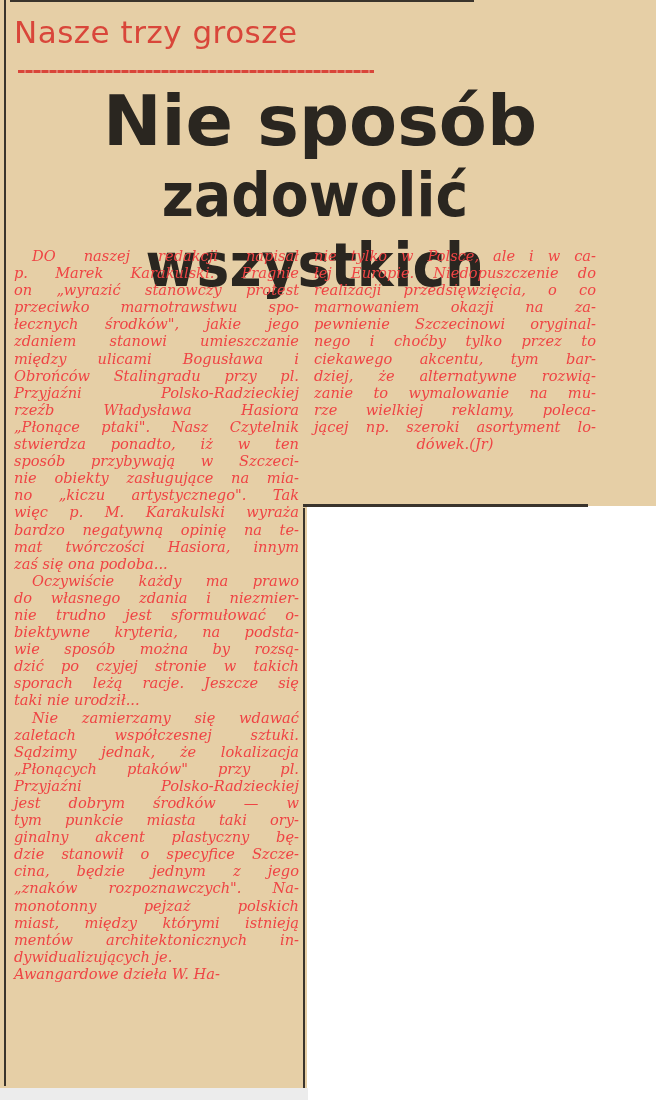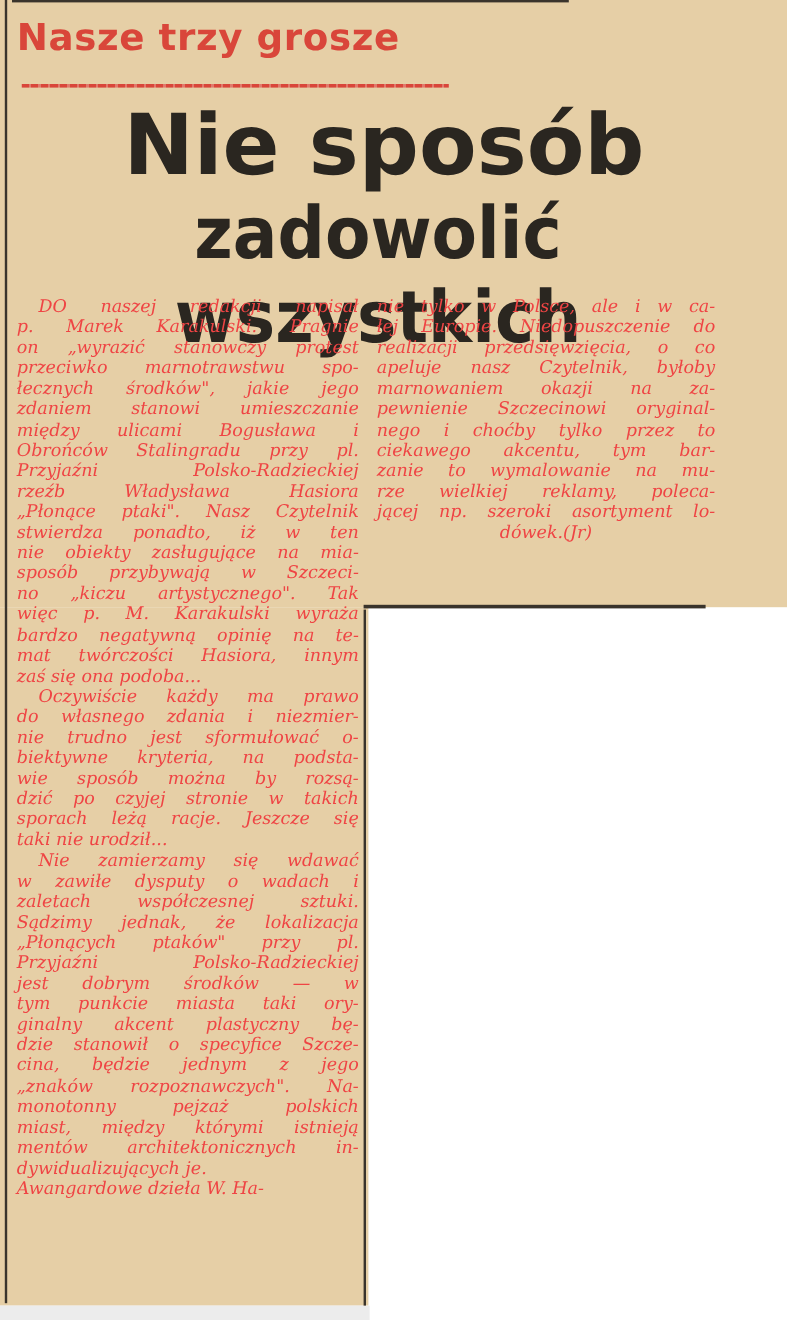--- a/index.html
+++ b/index.html
@@ -11,21 +11,21 @@
   .paper { background: #e6cfa6; position: absolute; }
   .top-block { left: 0; top: 0; width: 656px; height: 506px; }
   .left-block { left: 0; top: 506px; width: 307px; height: 582px; }
   .bottom-strip { position: absolute; left: 0; top: 1088px; width: 308px; height: 12px; background: #ececec; }
   .top-rule { position: absolute; left: 10px; top: 0; width: 464px; height: 2px; background: #3a342c; }
   .left-rule { position: absolute; left: 4px; top: 0; width: 2px; height: 1086px; background: #3a342c; }
   .mid-rule-v { position: absolute; left: 303px; top: 508px; width: 2px; height: 580px; background: #3a342c; }
   .mid-rule-h { position: absolute; left: 303px; top: 504px; width: 285px; height: 3px; background: #3a342c; }
   .rubric {
     position: absolute; left: 14px; top: 14px;
-    font-family: "DejaVu Sans", sans-serif; font-weight: bold;
+    font-family: "DejaVu Sans", sans-serif; font-weight: normal;
     font-size: 31px; color: #d9463a; letter-spacing: 0.5px;
   }
   .rubric-underline {
     position: absolute; left: 18px; top: 70px; width: 356px; height: 3px;
     background: repeating-linear-gradient(90deg, #d9463a 0 6px, #e07a6c 6px 8px);
   }
   .headline {
     position: absolute; left: 0; width: 656px; text-align: center;
     font-family: "DejaVu Sans", sans-serif; font-weight: bold; color: #2a2620;
   }
@@ -66,62 +66,61 @@
     <span class="line">on „wyrazić stanowczy protest</span>
     <span class="line">przeciwko marnotrawstwu spo-</span>
     <span class="line">łecznych środków", jakie jego</span>
     <span class="line">zdaniem stanowi umieszczanie</span>
     <span class="line">między ulicami Bogusława i</span>
     <span class="line">Obrońców Stalingradu przy pl.</span>
     <span class="line">Przyjaźni Polsko-Radzieckiej</span>
     <span class="line">rzeźb Władysława Hasiora</span>
     <span class="line">„Płonące ptaki". Nasz Czytelnik</span>
     <span class="line">stwierdza ponadto, iż w ten</span>
+    <span class="line">sposób przybywają w Szczeci-</span>
     <span class="line">nie obiekty zasługujące na mia-</span>
-    <span class="line">sposób przybywają w Szczeci-</span>
     <span class="line">no „kiczu artystycznego". Tak</span>
     <span class="line">więc p. M. Karakulski wyraża</span>
     <span class="line">bardzo negatywną opinię na te-</span>
     <span class="line">mat twórczości Hasiora, innym</span>
     <span class="line last">zaś się ona podoba...</span>
     <span class="line indent">Oczywiście każdy ma prawo</span>
     <span class="line">do własnego zdania i niezmier-</span>
     <span class="line">nie trudno jest sformułować o-</span>
     <span class="line">biektywne kryteria, na podsta-</span>
     <span class="line">wie sposób można by rozsą-</span>
     <span class="line">dzić po czyjej stronie w takich</span>
     <span class="line">sporach leżą racje. Jeszcze się</span>
     <span class="line last">taki nie urodził...</span>
     <span class="line indent">Nie zamierzamy się wdawać</span>
-    <span class="line">w zawiłe dysputy o wadach i</span>
     <span class="line">zaletach współczesnej sztuki.</span>
     <span class="line">Sądzimy jednak, że lokalizacja</span>
     <span class="line">„Płonących ptaków" przy pl.</span>
     <span class="line">Przyjaźni Polsko-Radzieckiej</span>
     <span class="line">jest dobrym środków — w</span>
     <span class="line">tym punkcie miasta taki ory-</span>
     <span class="line">ginalny akcent plastyczny bę-</span>
     <span class="line">dzie stanowił o specyfice Szcze-</span>
     <span class="line">cina, będzie jednym z jego</span>
     <span class="line">„znaków rozpoznawczych". Na-</span>
     <span class="line">monotonny pejzaż polskich</span>
     <span class="line">miast, między którymi istnieją</span>
     <span class="line">mentów architektonicznych in-</span>
     <span class="line last">dywidualizujących je.</span>
     <span class="line last">Awangardowe dzieła W. Ha-</span>
   </div>
 <div class="col col-right" id="col-right">
     <span class="line">nie tylko w Polsce, ale i w ca-</span>
     <span class="line">łej Europie. Niedopuszczenie do</span>
     <span class="line">realizacji przedsięwzięcia, o co</span>
-    <span class="line">apeluje nasz Czytelnik, byłoby</span>
     <span class="line">marnowaniem okazji na za-</span>
     <span class="line">pewnienie Szczecinowi oryginal-</span>
     <span class="line">nego i choćby tylko przez to</span>
     <span class="line">ciekawego akcentu, tym bar-</span>
+    <span class="line">dziej, że alternatywne rozwią-</span>
     <span class="line">zanie to wymalowanie na mu-</span>
     <span class="line">rze wielkiej reklamy, poleca-</span>
     <span class="line">jącej np. szeroki asortyment lo-</span>
     <span class="line last sig-line">
       <span>dówek.</span>
       <span>(Jr)</span>
     </span>
   </div>
 
 </body></html>

